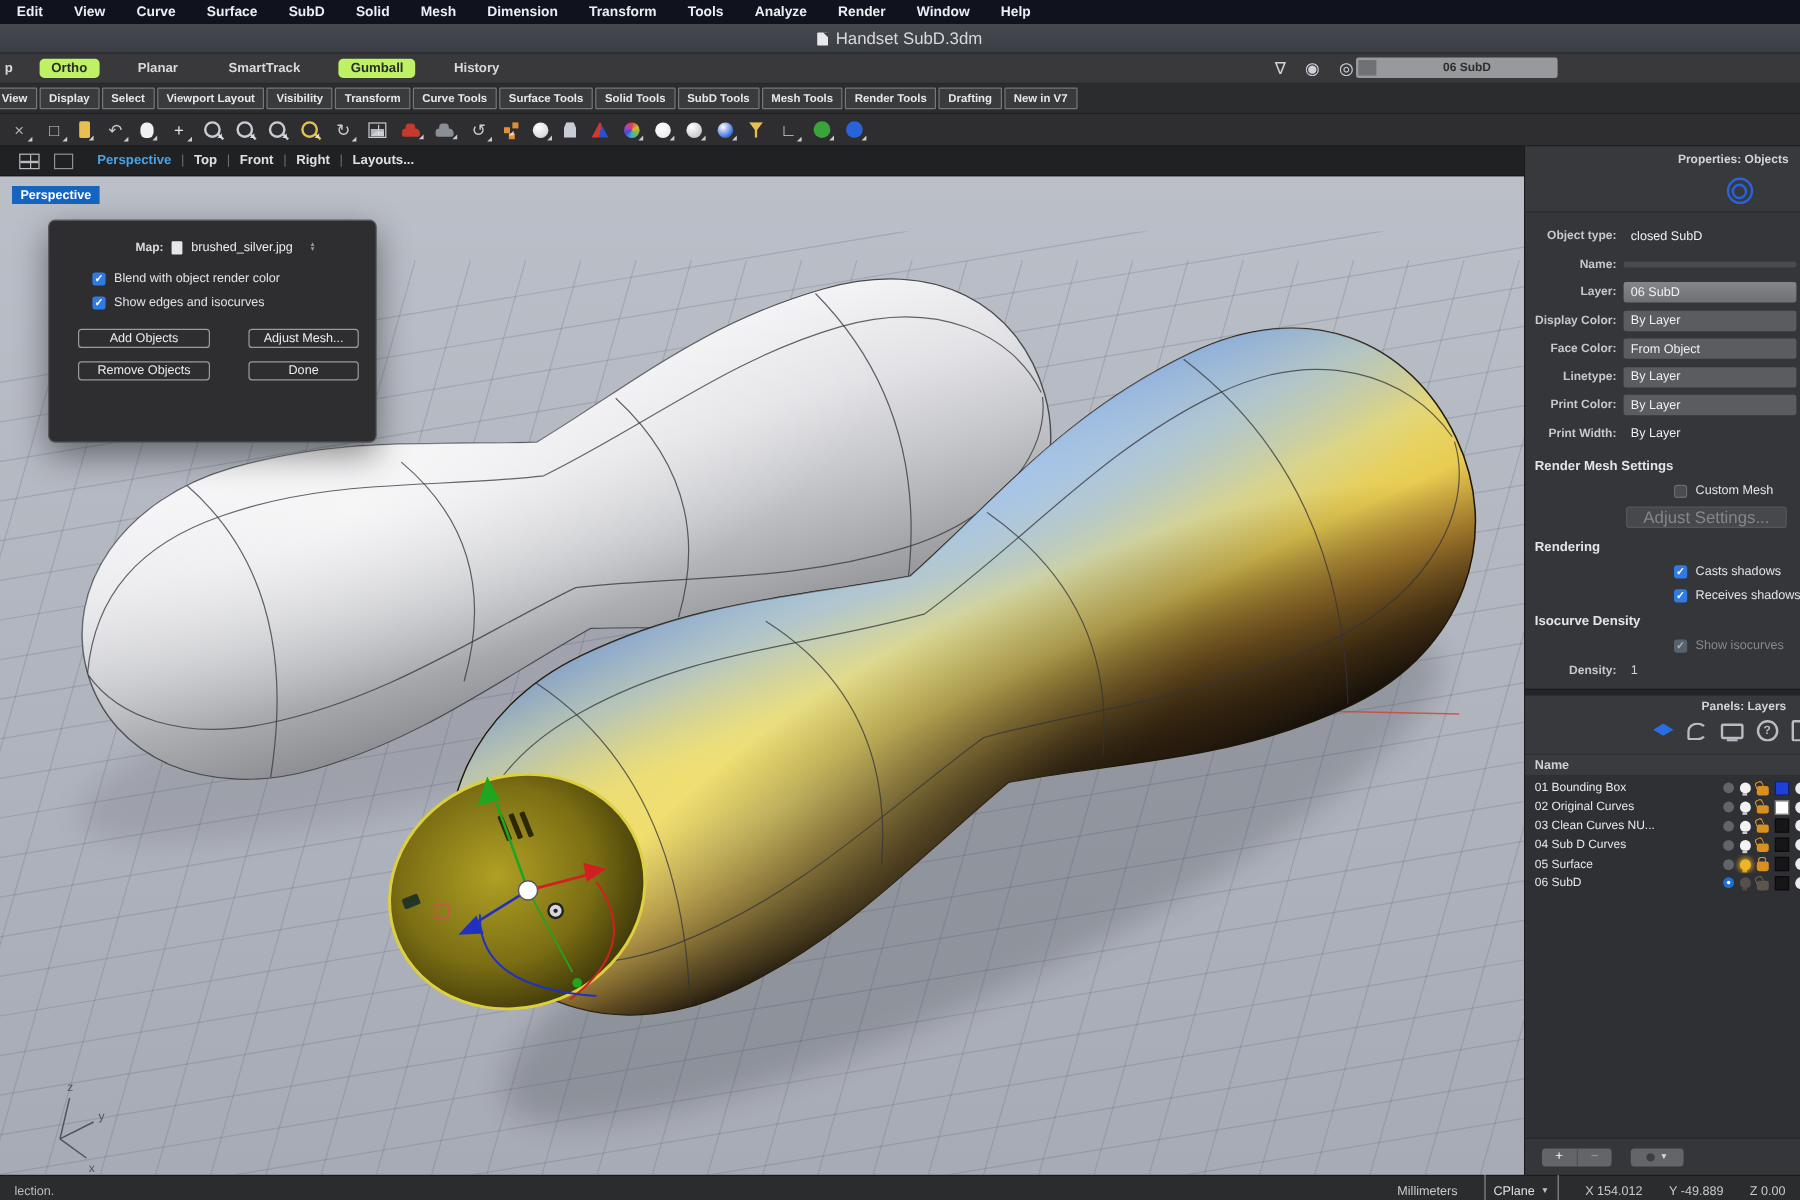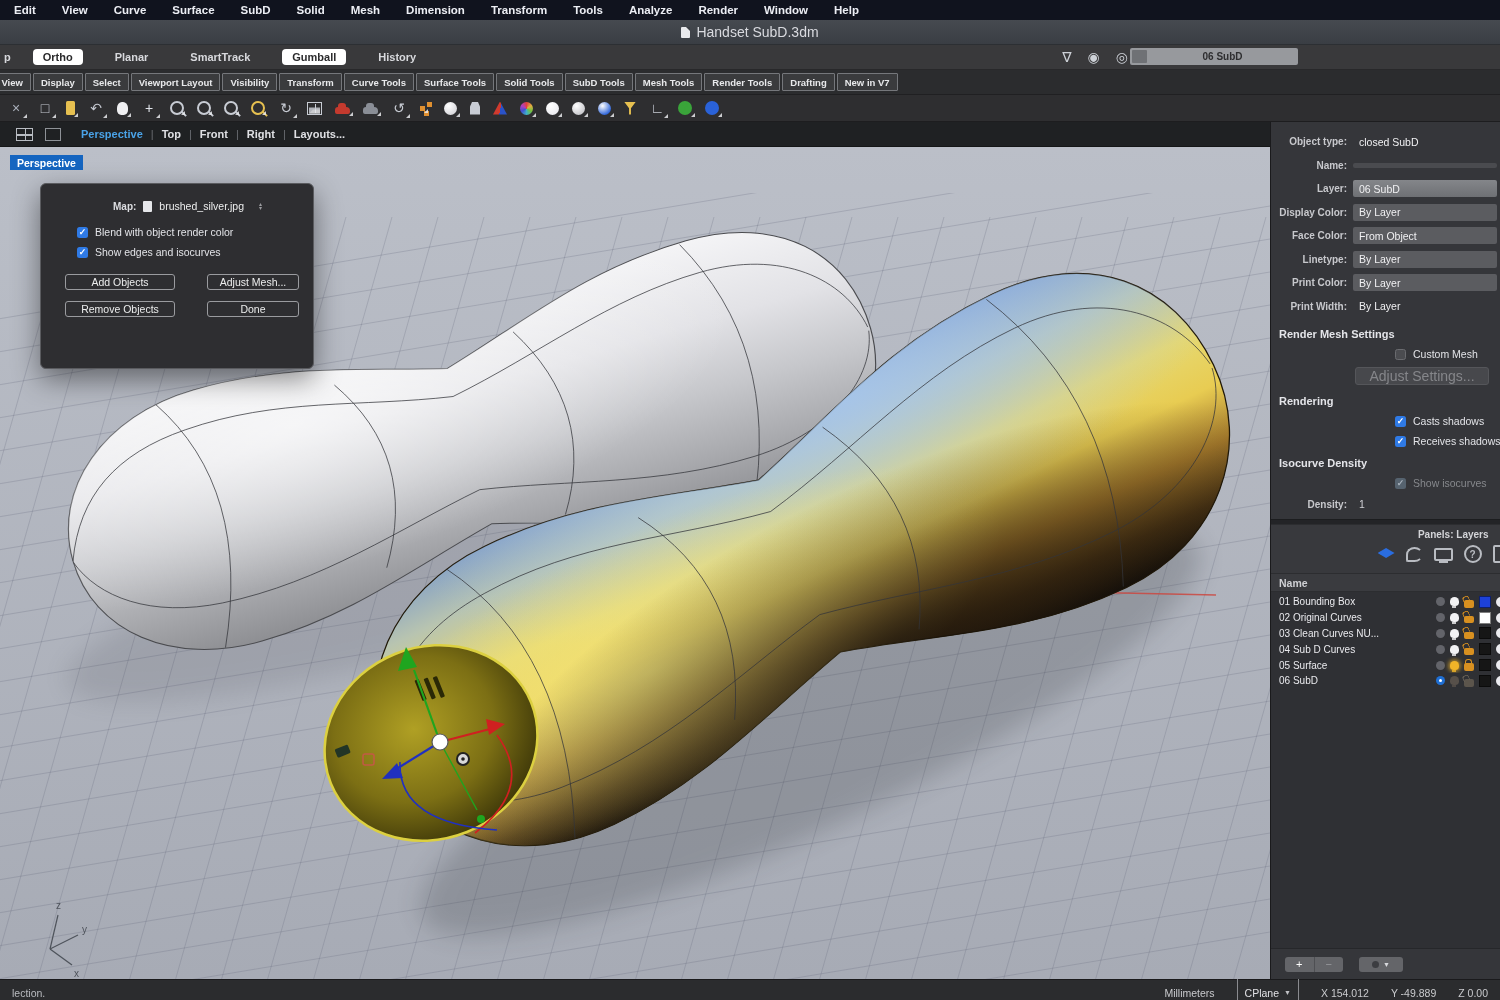--- a/index.html
+++ b/index.html
@@ -9,21 +9,21 @@
   
   .menu-bar{height:20px;background:#10131e;display:flex;align-items:center;gap:26px;padding-left:14px;}
   .mi{font-size:11.5px;font-weight:bold;color:#eceef4;white-space:nowrap;}
   .title-bar{height:24px;background:linear-gradient(#464a50,#3a3e44);display:flex;align-items:center;justify-content:center;gap:6px;border-bottom:1px solid #2c2f33;}
   .doc-icon{width:9px;height:11px;background:#e8e9ec;border-radius:1px;position:relative;}
   .doc-icon::after{content:'';position:absolute;right:0;top:0;border-style:solid;border-width:0 4px 4px 0;border-color:transparent #3a3e44 transparent transparent;}
   .title-text{font-size:14px;color:#d9dadf;}
   .mode-bar{height:24px;background:#39393b;display:flex;align-items:center;gap:22px;padding-left:2px;border-bottom:1px solid #28282a;position:relative;}
   .clip-label{font-size:11px;font-weight:bold;color:#d8d9dd;margin-left:2px;}
   .mbtn{font-size:11px;font-weight:bold;color:#d8d9dd;padding:2px 10px;border-radius:4px;white-space:nowrap;}
-  .mbtn.act{background:#ffffff;color:#2a2a2c;}
+  .mbtn.act{background:#bef264;color:#2a2a2c;}
   .mode-right{position:absolute;right:372px;top:0;height:24px;display:flex;align-items:center;gap:16px;}
   .fi{font-size:14px;color:#cdd1d7;}
   .layer-box{position:absolute;right:202px;top:3px;width:168px;height:17px;background:#97999d;border-radius:2px;display:flex;align-items:center;}
   .layer-box .lsw{width:15px;height:13px;background:#6f7175;border-radius:1px;margin:0 0 0 2px;}
   .layer-box .ltxt{flex:1;text-align:center;font-size:10px;font-weight:bold;color:#2e2e30;}
   .ribbon{height:24px;background:#2b2c2e;display:flex;align-items:center;border-bottom:1px solid #202022;overflow:hidden;}
   .ribbon-inner{display:flex;margin-left:-24px;}
   .rtab{font-size:9.5px;font-weight:bold;color:#e8e9eb;border:1px solid #75777b;background:#3a3b3d;padding:2.5px 7px;margin-right:2px;border-radius:1px;white-space:nowrap;}
   
   .icon-strip{height:26px;background:#2e2e30;display:flex;align-items:center;gap:13px;padding-left:8px;border-bottom:1px solid #1d1d1f;}
@@ -471,20 +471,24 @@
               <button class="dlg-btn">Add Objects</button>
               <button class="dlg-btn">Adjust Mesh...</button>
               <button class="dlg-btn">Remove Objects</button>
               <button class="dlg-btn">Done</button>
             </div>
         </div>
       </div>
     </div>
 
     <div class="right-panel">
+      <div class="rp-head">
+        <span class="rp-head-title">Properties: Objects</span>
+        <span class="rp-target"></span>
+      </div>
       <div class="prop-rows" id="prop-rows">
           <div class="prow">
             <span class="plabel">Object type:</span>
             <span class="pval ">closed SubD</span>
           </div>
           <div class="prow">
             <span class="plabel">Name:</span>
             <span class="pval field-dark"></span>
           </div>
           <div class="prow">

